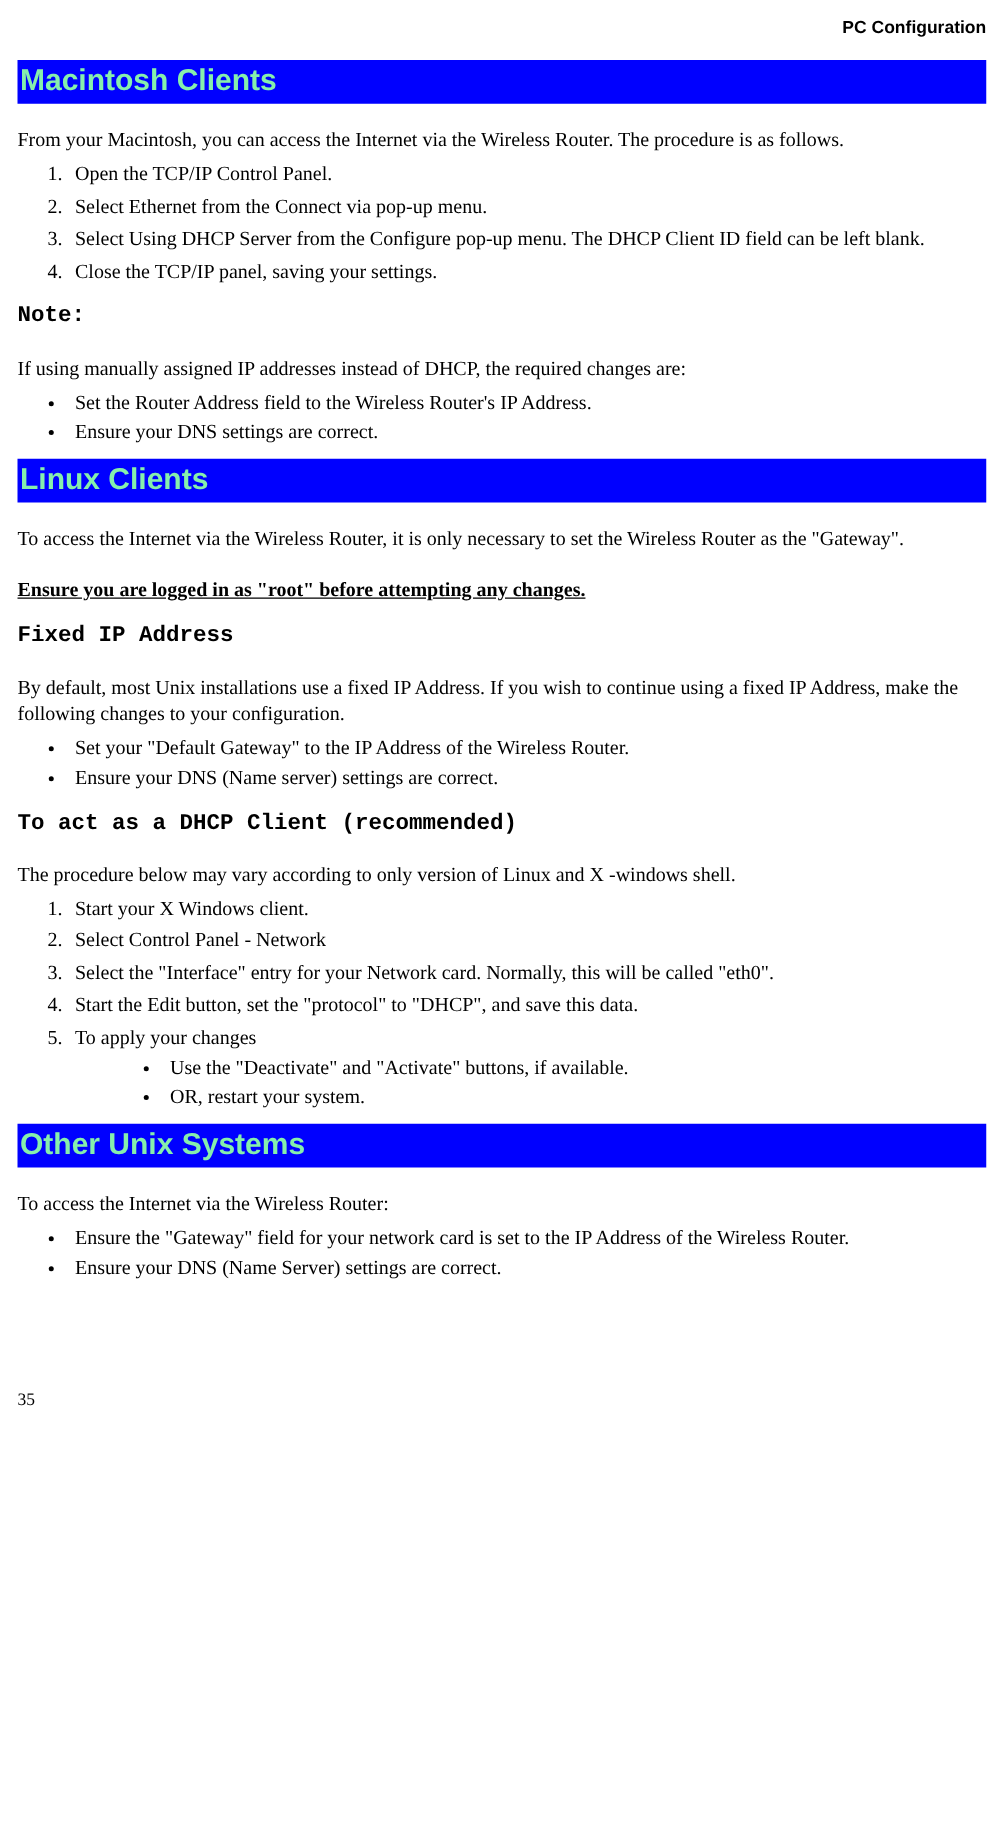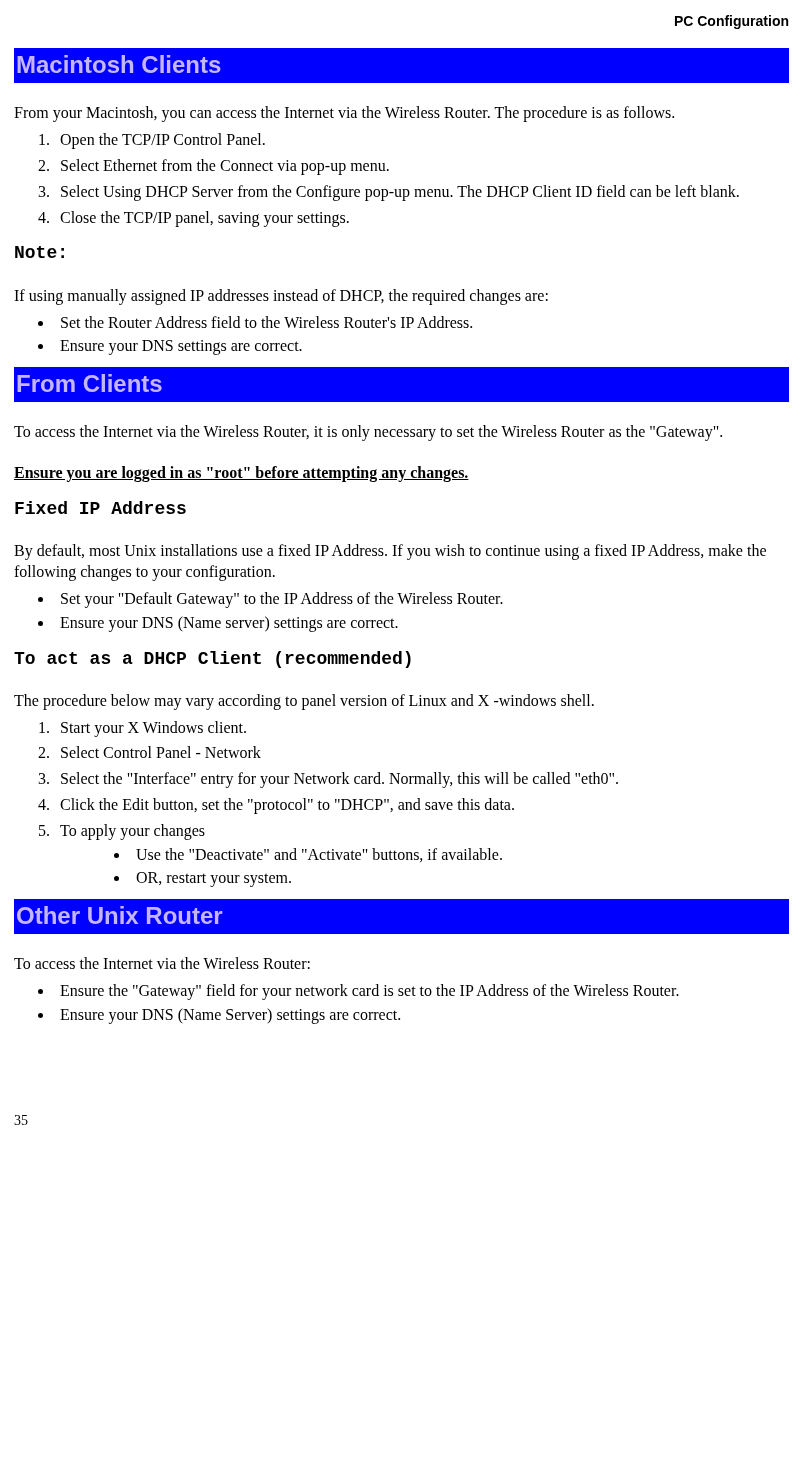--- a/index.html
+++ b/index.html
@@ -14,21 +14,21 @@
   }
   .running-header {
     text-align: right;
     font-size: 14px;
     font-family: Arial, sans-serif;
     margin-bottom: 18px;
     font-weight: bold;
   }
   h2.section-bar {
     background: #0000ff;
-    color: #c4b5fd;
+    color: #86efac;
     font-family: Arial, sans-serif;
     font-size: 24px;
     font-weight: bold;
     padding: 1px 2px 3px 2px;
     margin: 10px 0 14px 0;
   }
   h3 {
     font-family: Liberation Mono, monospace;
     font-size: 18px;
     font-weight: bold;
@@ -94,58 +94,58 @@
 
 <p>If using manually assigned IP addresses instead of DHCP, the required changes are:</p>
 
 <ul>
   <li>
     <span>Set the </span><span class="italic">Router Address</span><span> field to the Wireless Router's IP Address.</span>
   </li>
   <li>Ensure your DNS settings are correct.</li>
 </ul>
 
-<h2 class="section-bar">From Clients</h2>
+<h2 class="section-bar">Linux Clients</h2>
 
 <p>To access the Internet via the Wireless Router, it is only necessary to set the Wireless Router as the "Gateway".</p>
 
 <p class="bold">Ensure you are logged in as "root" before attempting any changes.</p>
 
 <h3>Fixed IP Address</h3>
 
 <p>By default, most Unix installations use a fixed IP Address. If you wish to continue using a fixed IP Address, make the following changes to your configuration.</p>
 
 <ul>
   <li>Set your "Default Gateway" to the IP Address of the Wireless Router.</li>
   <li>Ensure your DNS (Name server) settings are correct.</li>
 </ul>
 
 <h3>To act as a DHCP Client (recommended)</h3>
 
-<p>The procedure below may vary according to panel version of Linux and X -windows shell.</p>
+<p>The procedure below may vary according to only version of Linux and X -windows shell.</p>
 
 <ol>
   <li>Start your X Windows client.</li>
   <li>
     <span>Select </span><span class="italic">Control Panel - Network</span>
   </li>
   <li>Select the "Interface" entry for your Network card. Normally, this will be called "eth0".</li>
   <li>
-    <span>Click the </span><span class="italic">Edit</span><span> button, set the "protocol" to "DHCP", and save this data.</span>
+    <span>Start the </span><span class="italic">Edit</span><span> button, set the "protocol" to "DHCP", and save this data.</span>
   </li>
   <li>
     <span>To apply your changes</span>
     <ul class="nested">
       <li>Use the "Deactivate" and "Activate" buttons, if available.</li>
       <li>OR, restart your system.</li>
     </ul>
   </li>
 </ol>
 
-<h2 class="section-bar">Other Unix Router</h2>
+<h2 class="section-bar">Other Unix Systems</h2>
 
 <p>To access the Internet via the Wireless Router:</p>
 
 <ul>
   <li>Ensure the "Gateway" field for your network card is set to the IP Address of the Wireless Router.</li>
   <li>Ensure your DNS (Name Server) settings are correct.</li>
 </ul>
 
 <div class="page-number">35</div>
 

